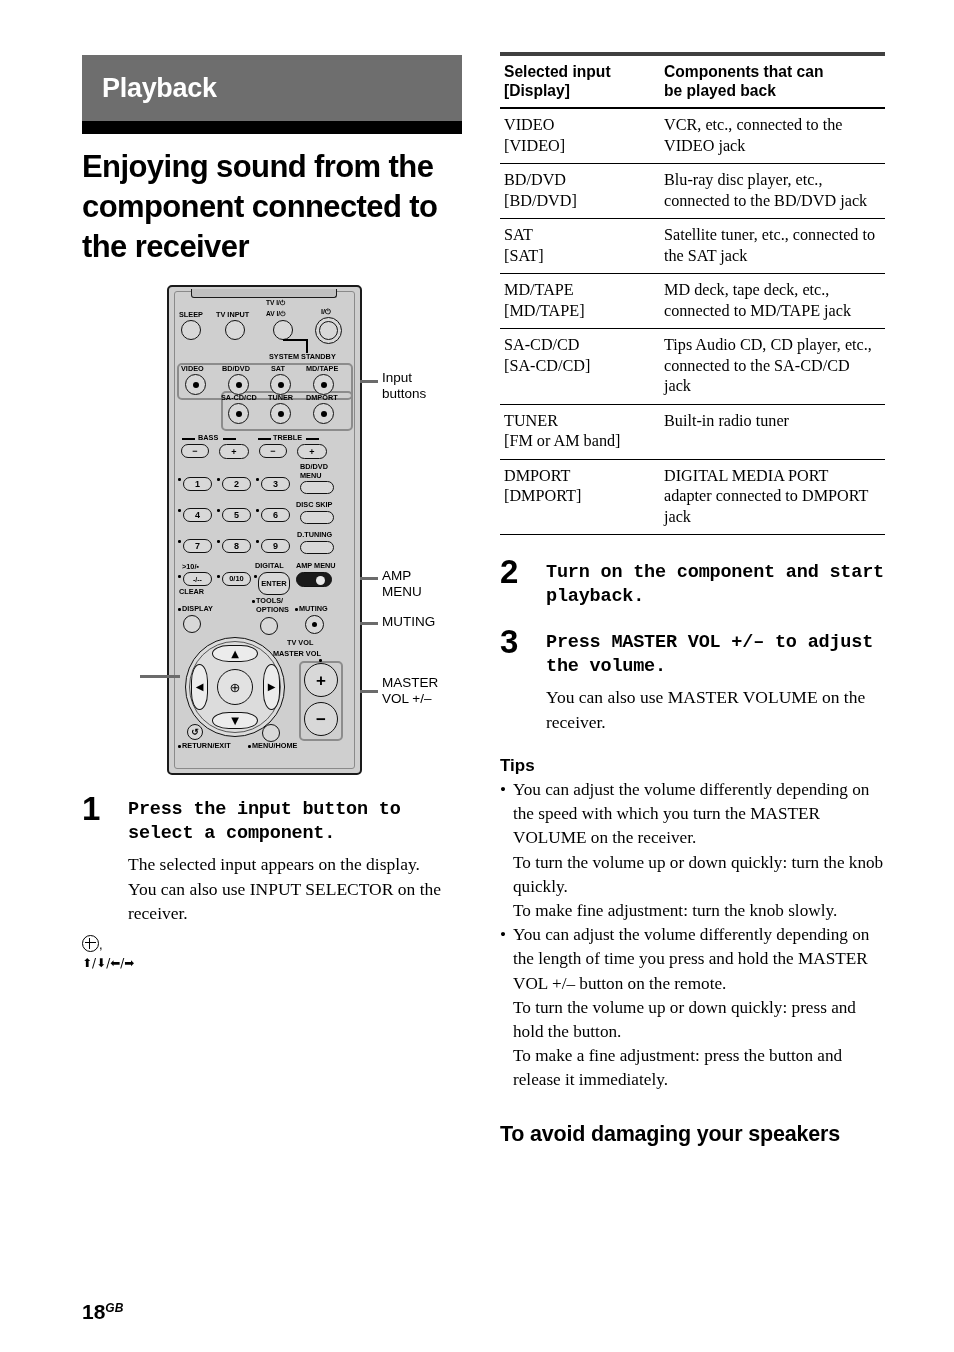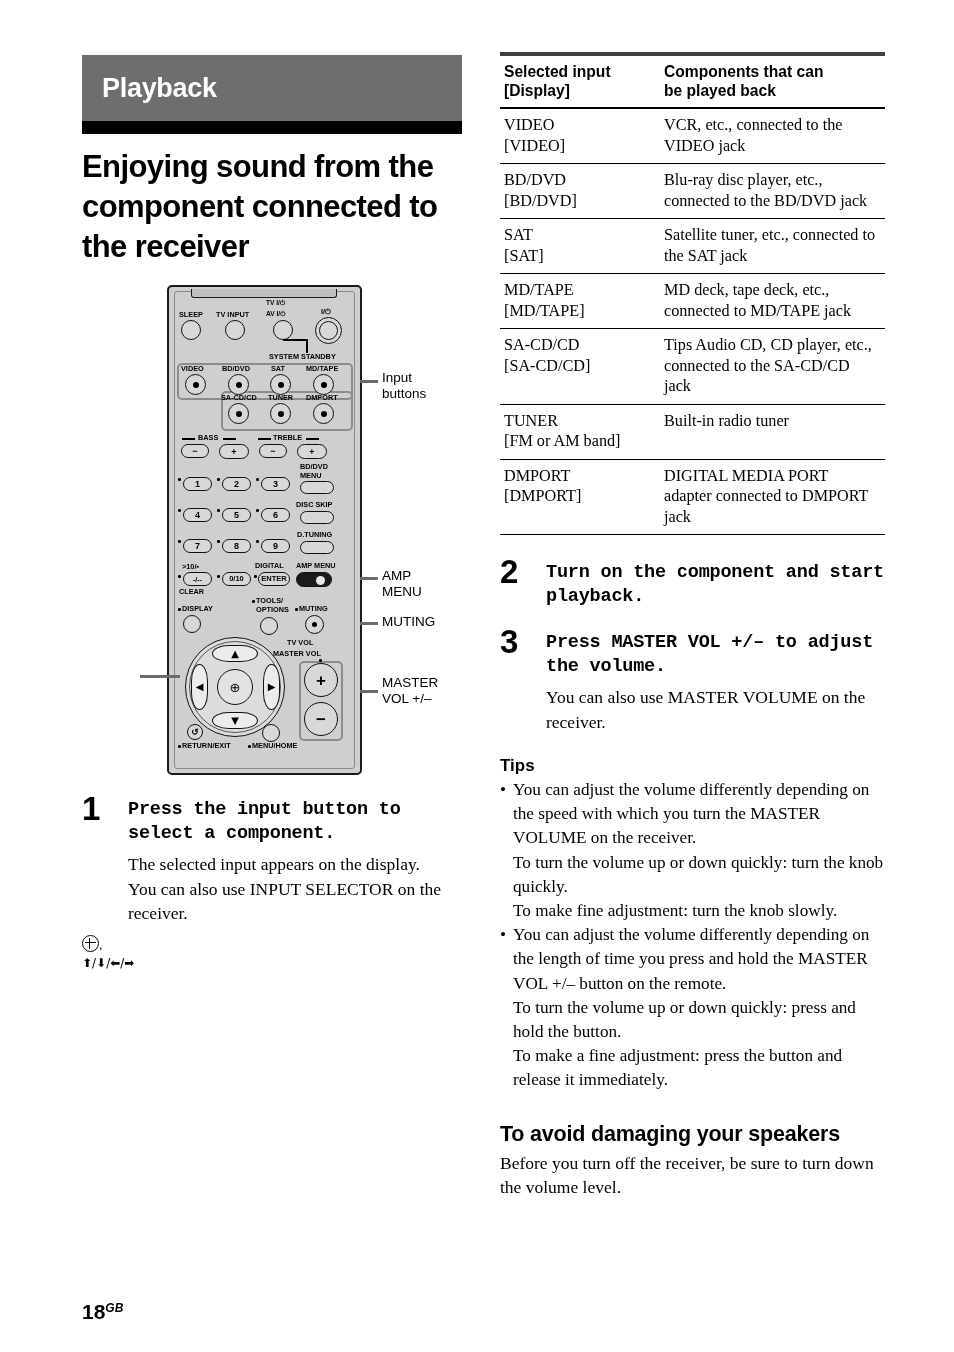--- a/index.html
+++ b/index.html
@@ -520,21 +520,21 @@
           <span class="glyph" style="font-size:7px;">-/--</span>
         </div>
       <div class="btn-lbl" style="left:10px; top:301px;">CLEAR</div>
       <div class="tinydot" style="left:48px; top:288px;"></div>
       <div class="rbtn pill" style="left:53px; top:285px; width:29px; height:14px;">
           <span class="glyph" style="font-size:7.5px;">0/10</span>
         </div>
 
       <div class="btn-lbl" style="left:86px; top:275px;">DIGITAL</div>
       <div class="tinydot" style="left:85px; top:288px;"></div>
-      <div class="rbtn pill" style="left:89px; top:285px; width:32px; height:14px;">
+      <div class="rbtn pill" style="left:89px; top:285px; width:32px; height:23px;">
           <span class="glyph" style="font-size:7.5px;">ENTER</span>
         </div>
 
       <div class="btn-lbl" style="left:127px; top:275px;">AMP MENU</div>
       <div class="rbtn pill" style="left:127px; top:285px; width:36px; height:15px; background:#1a1a1a;">
         <span style="position:absolute; left:19px; top:3px; width:9px; height:9px; border-radius:50%; background:#e8e8e8;"></span>
       </div>
 
       <div class="tinydot" style="left:9px; top:321px;"></div>
       <div class="btn-lbl" style="left:13px; top:318px;">DISPLAY</div>
@@ -700,19 +700,18 @@
 To make fine adjustment: turn the knob slowly.</span>
     </li>
     <li>
       <span style="white-space:pre-line;">You can adjust the volume differently depending on the length of time you press and hold the MASTER VOL +/– button on the remote.
 To turn the volume up or down quickly: press and hold the button.
 To make a fine adjustment: press the button and release it immediately.</span>
     </li>
   </ul>
 
   <h2 class="sub-head">To avoid damaging your speakers</h2>
-  <p class="sub-body">Before you turn off the receiver, be sure to turn down the volume level.</p>
 
 </div>
 
 <div id="page-footer">
   <span>18</span><span class="suffix">GB</span>
 </div>
 
 </body></html>

